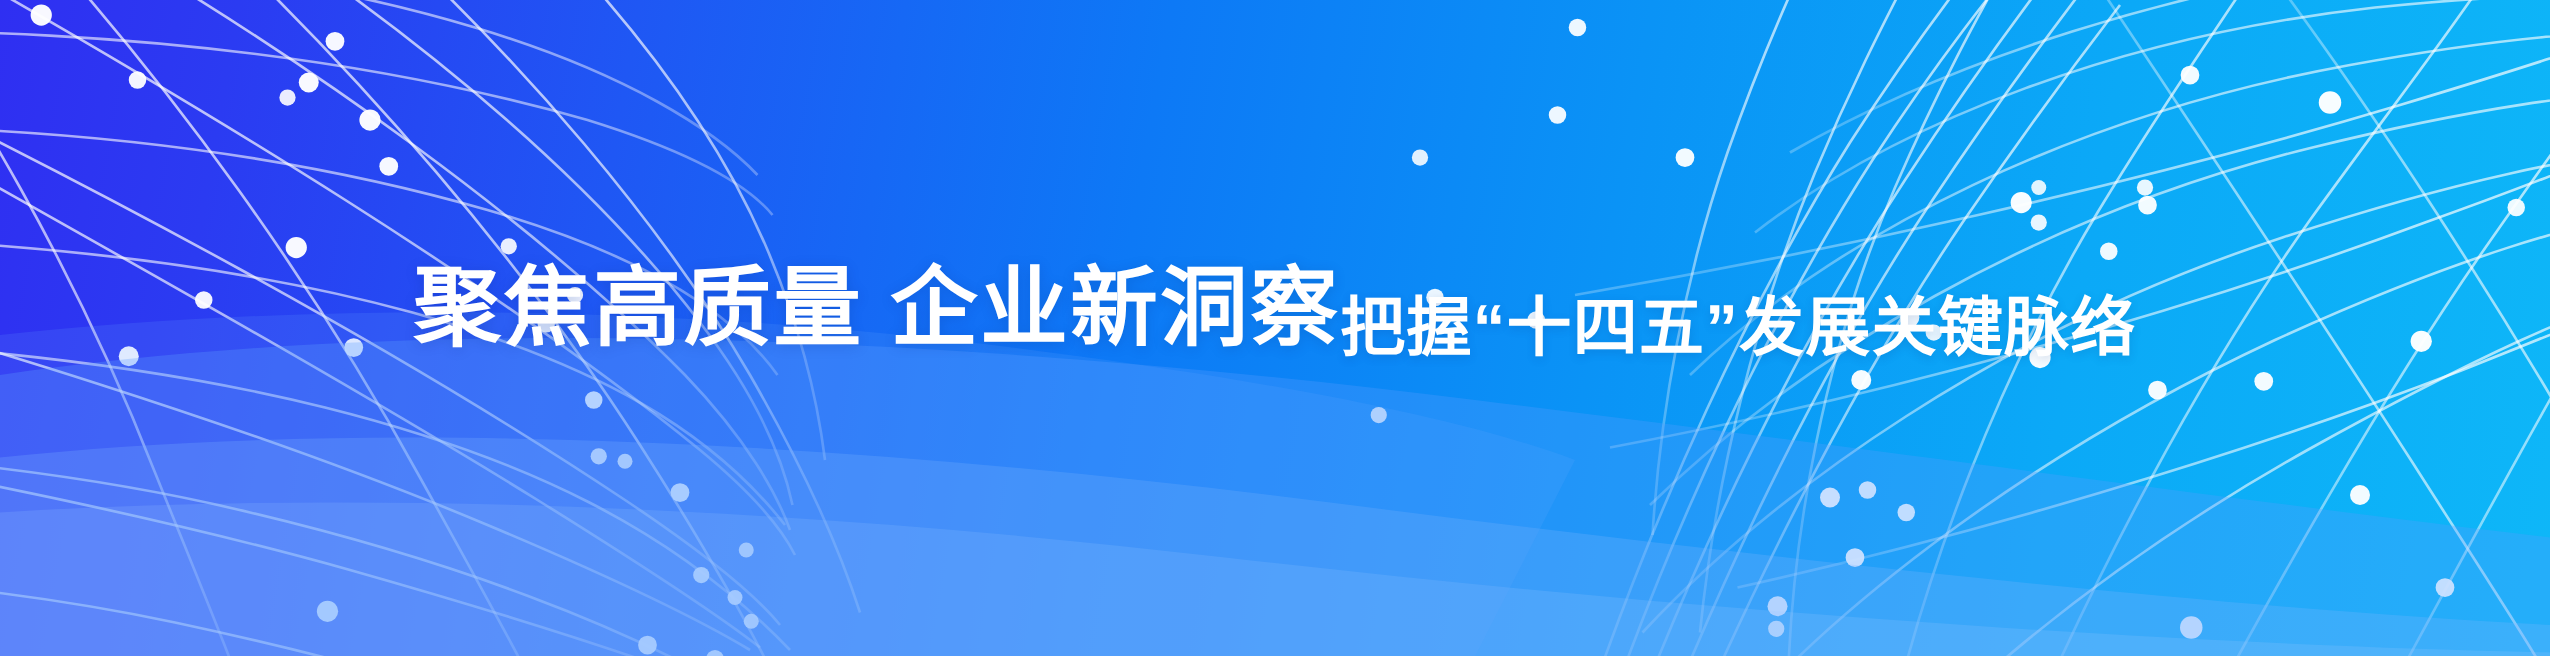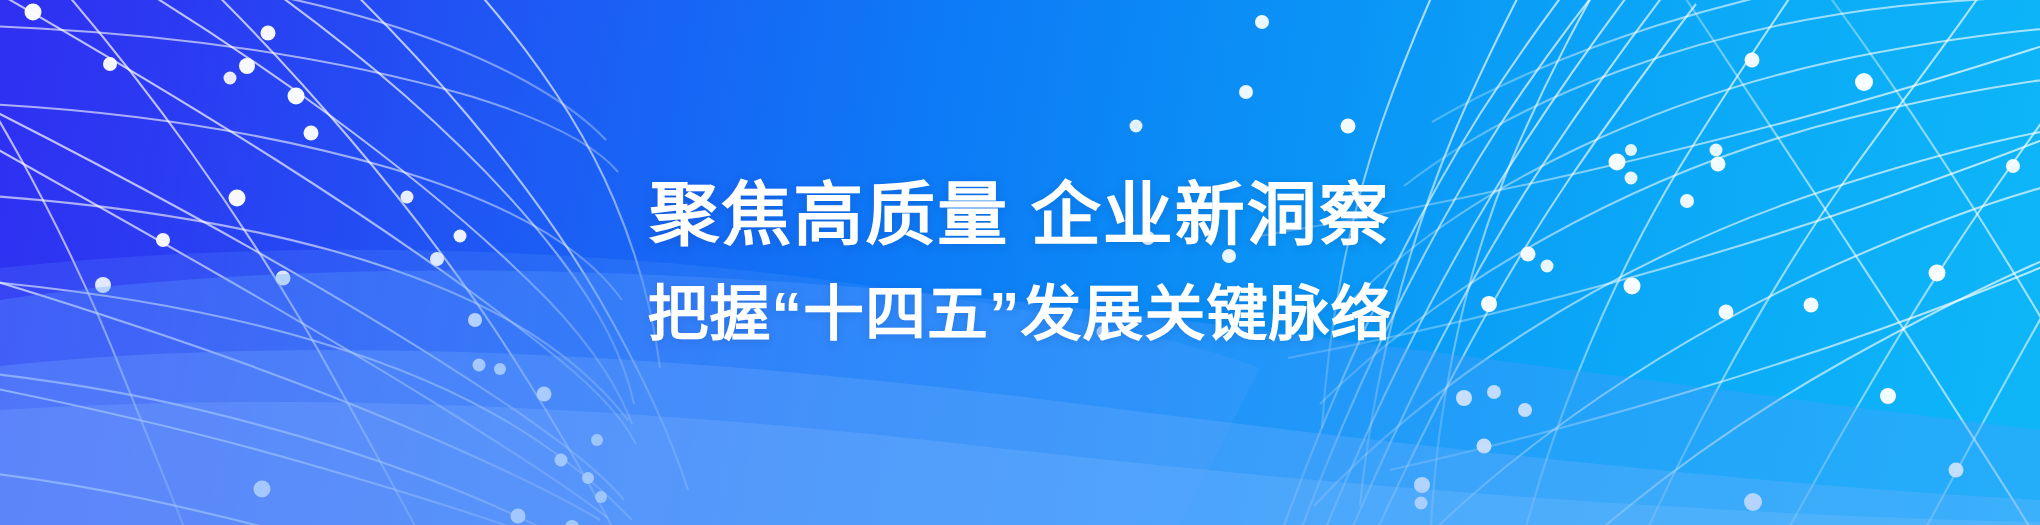--- a/index.html
+++ b/index.html
@@ -30,39 +30,39 @@
     height: 525px;
     display: block;
   }
   #wave-svg { z-index: 2; }
 
   #content {
     position: absolute;
     inset: 0;
     z-index: 10;
     display: flex;
-    flex-direction: column;
+    flex-direction: row;
     align-items: center;
     justify-content: center;
     pointer-events: none;
   }
   #title {
     color: #ffffff;
     font-size: 70px;
     font-weight: 700;
     letter-spacing: 2px;
     line-height: 1;
     margin: 0 0 34px 0;
     text-align: center;
     white-space: nowrap;
     text-shadow: 0 2px 10px rgba(0, 40, 120, 0.18);
   }
   #subtitle {
     color: #ffffff;
-    font-size: 61px;
+    font-size: 52px;
     font-weight: 700;
     letter-spacing: 1px;
     line-height: 1;
     margin: 0;
     text-align: center;
     white-space: nowrap;
     text-shadow: 0 2px 8px rgba(0, 40, 120, 0.15);
   }
 </style>
 </head>

